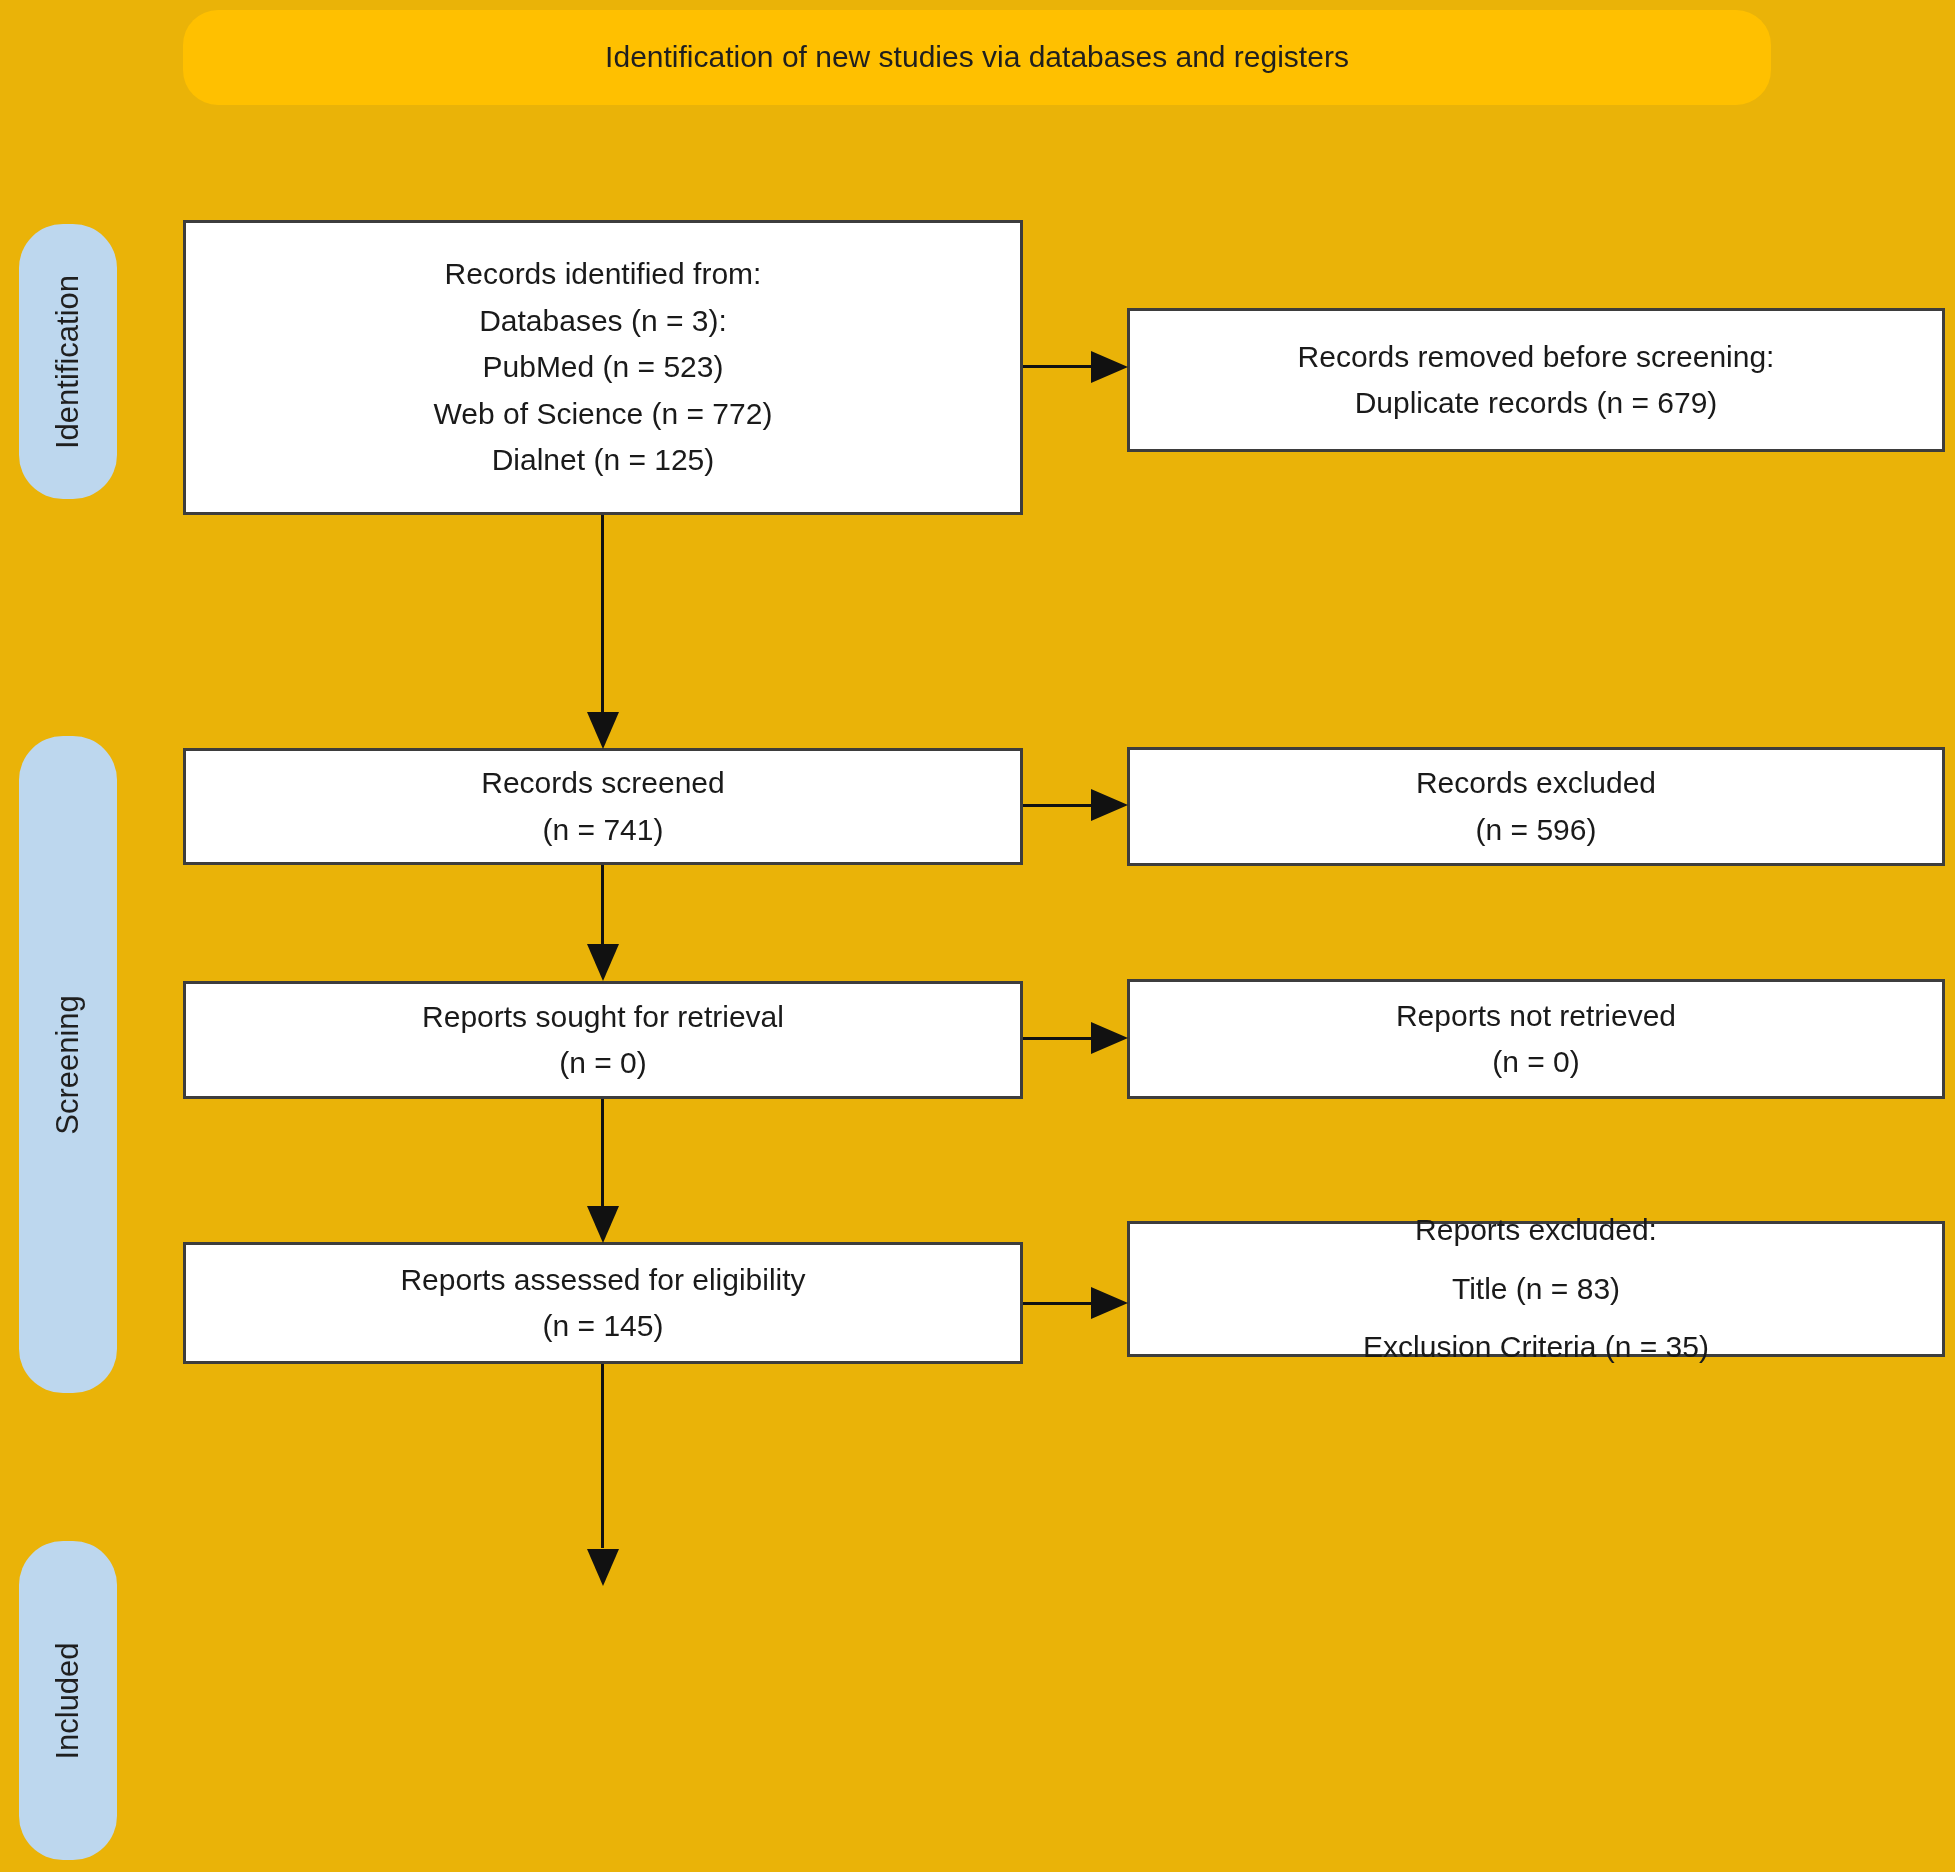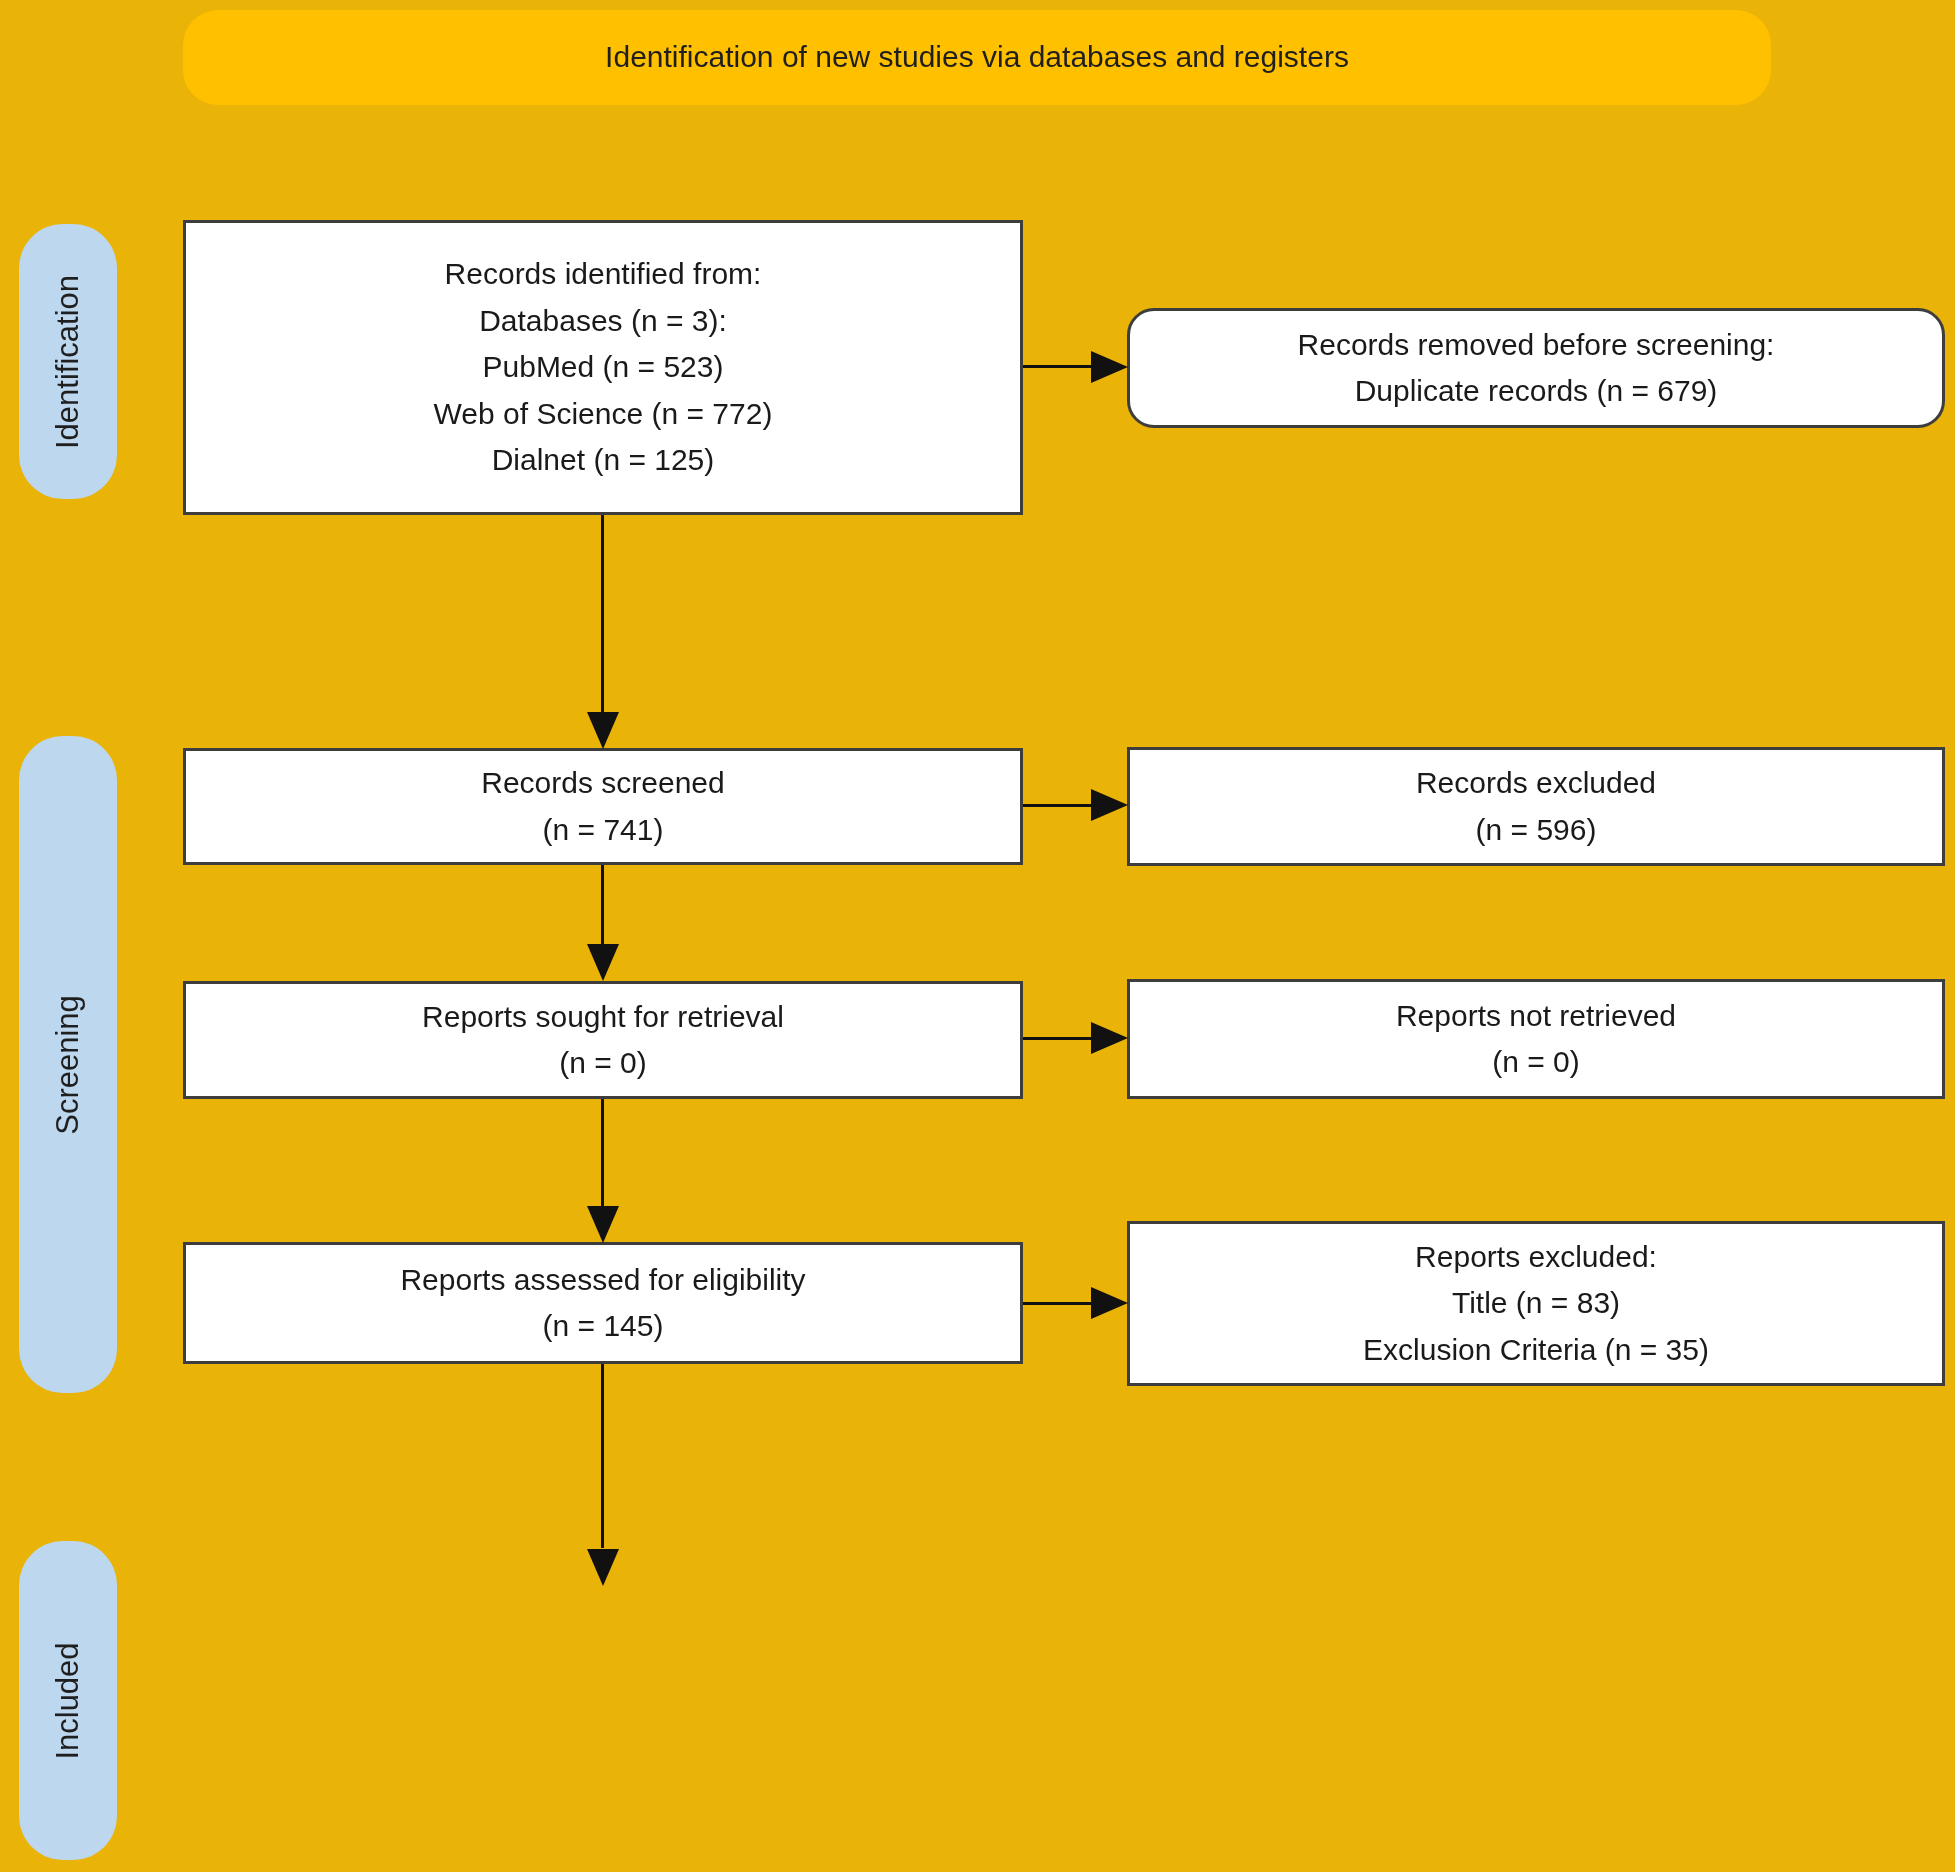--- a/index.html
+++ b/index.html
@@ -121,36 +121,36 @@
     <div>Reports sought for retrieval</div>
     <div>(n = 0)</div>
   </div>
 
   <div class="node col-left" style="top:1242px; height:122px;">
     <div>Reports assessed for eligibility</div>
     <div>(n = 145)</div>
   </div>
 
 
-  <div class="node col-right" style="top:308px; height:120px;border-radius:27px;">
+  <div class="node col-right" style="top:308px; height:144px;">
     <div>Records removed before screening:</div>
     <div>Duplicate records (n = 679)</div>
   </div>
 
   <div class="node col-right" style="top:747px; height:119px;">
     <div>Records excluded</div>
     <div>(n = 596)</div>
   </div>
 
   <div class="node col-right" style="top:979px; height:120px;">
     <div>Reports not retrieved</div>
     <div>(n = 0)</div>
   </div>
 
-  <div class="node col-right" style="top:1221px; height:165px;">
+  <div class="node col-right" style="top:1221px; height:136px;gap:12px;">
     <div>Reports excluded:</div>
     <div>Title (n = 83)</div>
     <div>Exclusion Criteria (n = 35)</div>
   </div>
 
   <div class="vline" style="left:601px; top:515px; height:197px;"></div>
   <div class="head-down" style="left:587px; top:712px;"></div>
 
   <div class="vline" style="left:601px; top:865px; height:79px;"></div>
   <div class="head-down" style="left:587px; top:944px;"></div>

